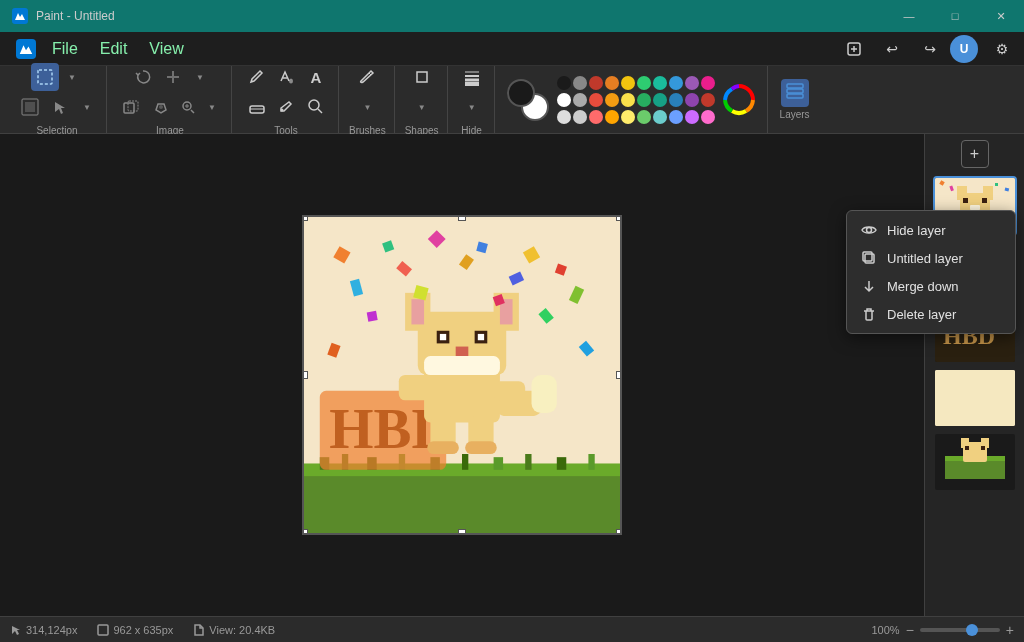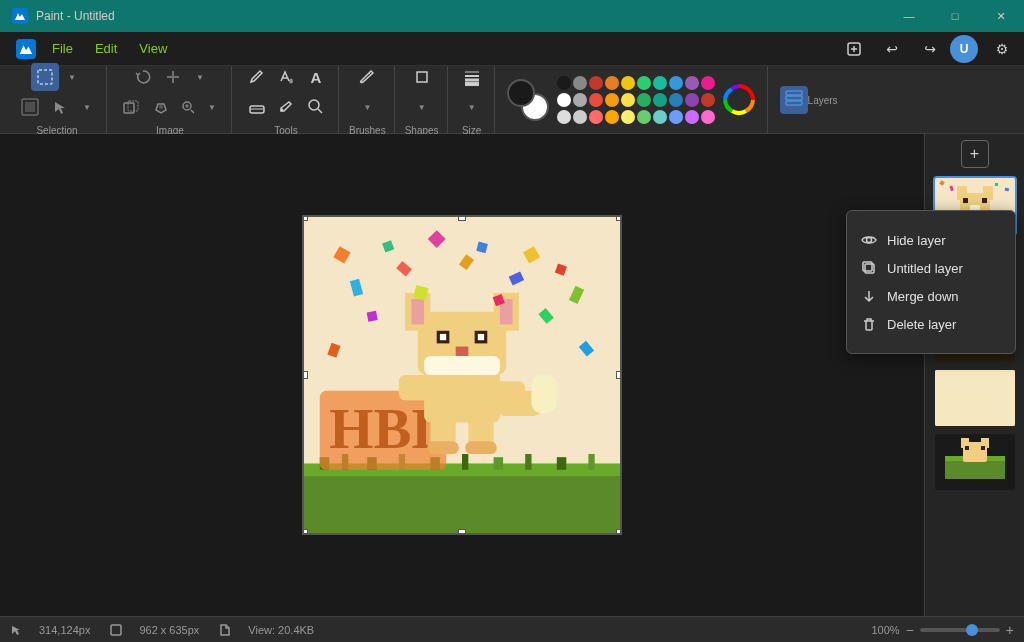--- a/index.html
+++ b/index.html
@@ -37,21 +37,21 @@
       width: 100%;
       height: 34px;
       background: #1e1e1e;
       display: flex;
       align-items: center;
       padding: 0 8px;
       border-bottom: 1px solid #333;
       gap: 2px;
     }
     .menu-item {
-      color: #84cc16; font-size: 13px; padding: 4px 10px;
+      color: #86efac; font-size: 16px; padding: 4px 10px;
       cursor: pointer; border-radius: 4px;
     }
     .menu-icon-btn {
       width: 28px; height: 28px; display: flex; align-items: center; justify-content: center;
       color: #ccc; cursor: pointer; border-radius: 4px; margin-left: 4px;
     }
     .menu-right { margin-left: auto; display: flex; align-items: center; gap: 6px; }
 
     
     #toolbar {
@@ -152,21 +152,21 @@
     }
 
     
     #context-menu {
       position: absolute;
       right: 8px;
       top: 210px;
       background: #2d2d2d;
       border: 1px solid #555;
       border-radius: 6px;
-      padding: 15px 0;
+      padding: 5px 0;
       width: 170px;
       box-shadow: 0 4px 16px rgba(0,0,0,0.5);
       z-index: 100;
     }
     .ctx-item {
       display: flex; align-items: center;
       padding: 6px 14px;
       color: #e0e0e0;
       font-size: 13px;
       cursor: pointer;
@@ -205,21 +205,21 @@
       height: 26px;
       background: #2b2b2b;
       border-top: 1px solid #404040;
       display: flex;
       align-items: center;
       padding: 0 10px;
       color: #999;
       font-size: 11px;
       gap: 20px;
     }
-    .status-group { display: flex; align-items: center; gap: 17px; }
+    .status-group { display: flex; align-items: center; gap: 4px; }
     .zoom-slider-container { margin-left: auto; display: flex; align-items: center; gap: 6px; }
     .zoom-slider {
       width: 80px; height: 4px;
       background: #555;
       border-radius: 2px;
       position: relative;
     }
     .zoom-slider-thumb {
       position: absolute;
       width: 12px; height: 12px;
@@ -230,21 +230,21 @@
       transform: translateX(-50%);
     }
     .zoom-btn { color: #999; font-size: 14px; cursor: pointer; background: none; border: none; }
 
     
     .pixel-art { width: 100%; height: 100%; }
 
     
     .layers-group {
       display: flex;
-      flex-direction: row;
+      flex-direction: column;
       align-items: center;
       padding: 0 12px;
       height: 100%;
       justify-content: center;
     }
 
     
     .two-color {
       position: relative;
       width: 42px; height: 42px;
@@ -473,21 +473,21 @@
           <line x1="3" y1="13" x2="17" y2="13" stroke="#ccc" stroke-width="3"></line>
           <line x1="3" y1="17" x2="17" y2="17" stroke="#ccc" stroke-width="4"></line>
         </svg>
       </div>
     </div>
     <div class="tool-row">
       <div class="tool-btn">
         <span style="font-size:8px;color:#888;">▼</span>
       </div>
     </div>
-    <span class="toolbar-group-label">Size</span>
+    <span class="toolbar-group-label">Hide</span>
   </div>
 
   <div class="toolbar-group" style="border-right:none; flex-direction:row; gap:8px; padding:0 10px;">
 
     <div class="two-color">
       <div class="color-bg-rect"></div>
       <div class="color-fg-rect"></div>
     </div>
 
     <div style="display:flex;flex-direction:column;gap:3px;">

